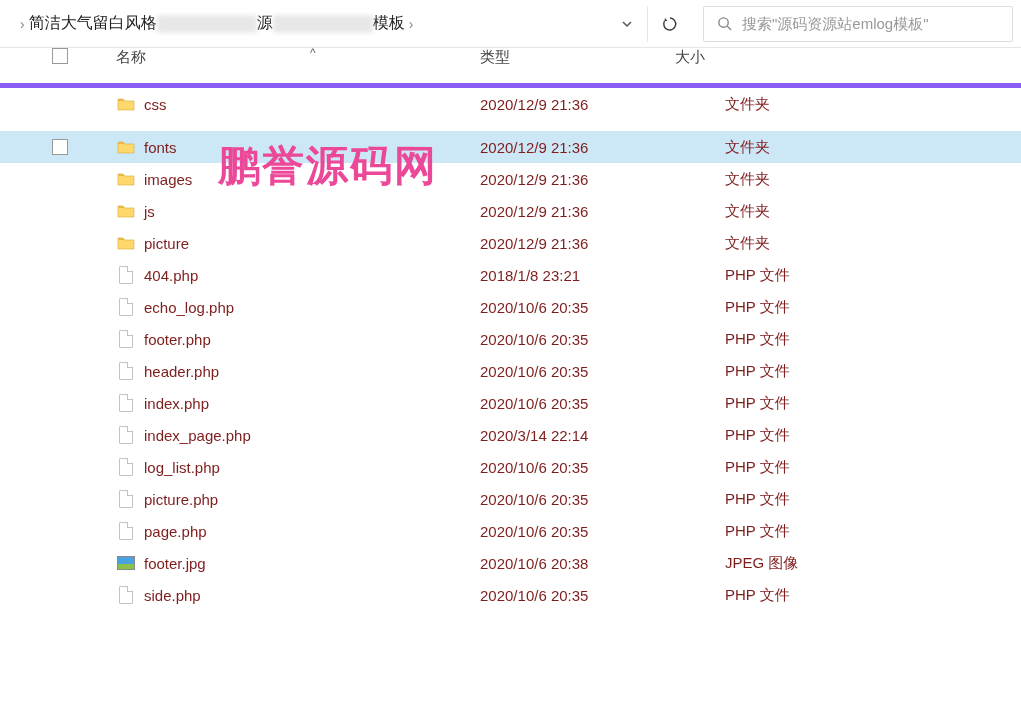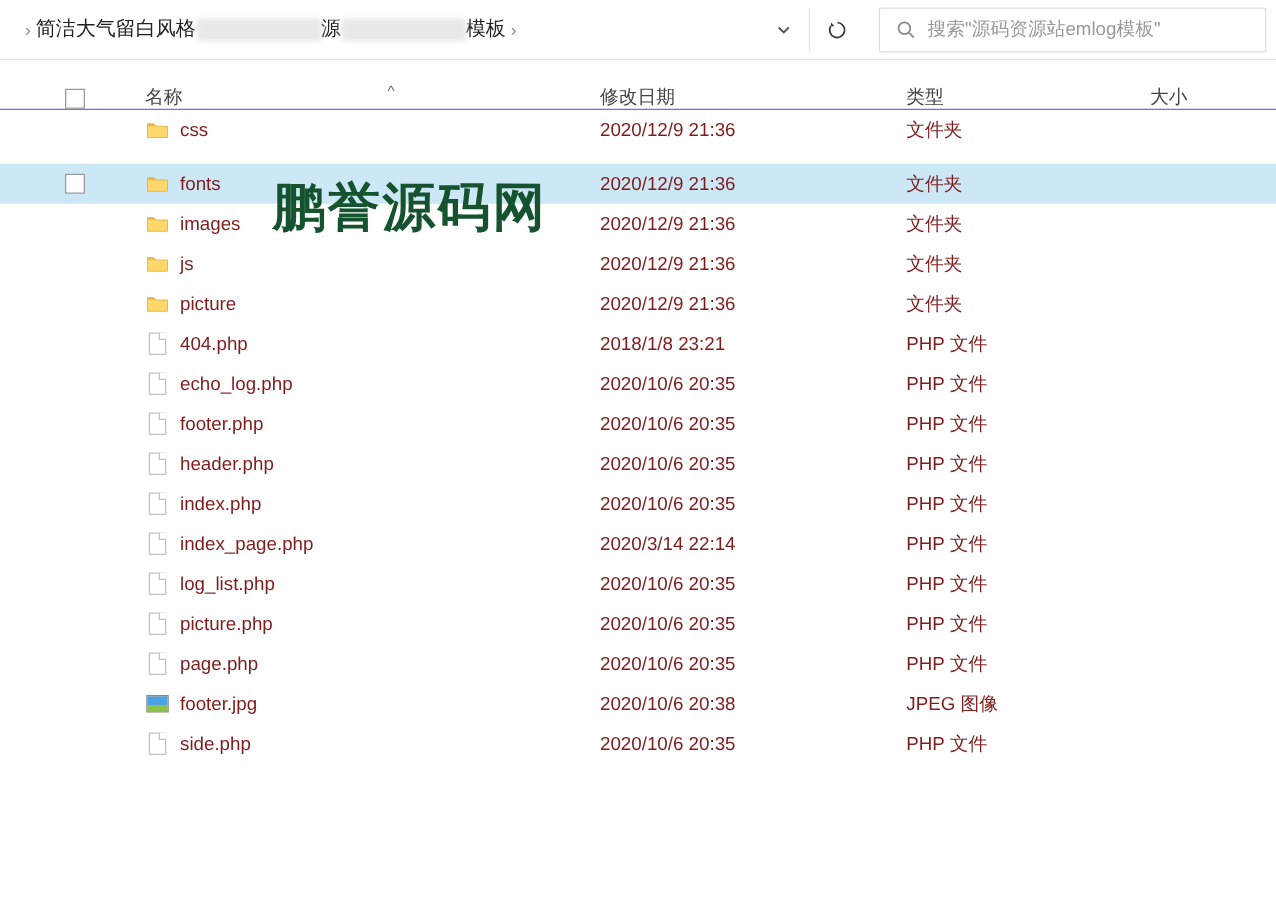--- a/index.html
+++ b/index.html
@@ -79,23 +79,23 @@
       border: none;
       outline: none;
       font-size: 15px;
       flex: 1;
       color: #333;
       background: transparent;
     }
     .search-box input::placeholder { color: #999; }
     .header-row {
       display: flex;
-      align-items: flex-end;
+      align-items: flex-start;
       height: 40px;
-      border-bottom: 1px solid #8b5cf6;
+      border-bottom: 5px solid #8b5cf6;
       color: #444;
       font-size: 15px;
       position: relative;
     }
     .checkbox-wrap {
       width: 80px;
       display: flex;
       justify-content: flex-end;
       padding-right: 12px;
     }
@@ -170,21 +170,21 @@
       background: linear-gradient(#4aa3e0 0 55%, #8bc34a 55% 100%);
       border: 1px solid #888;
     }
     .col-name-cell { flex: 0 0 336px; }
     .watermark {
       position: absolute;
       left: 218px;
       top: 138px;
       font-size: 42px;
       font-weight: bold;
-      color: #14532d;
+      color: #ec4899;
       letter-spacing: 2px;
       pointer-events: none;
       z-index: 50;
       font-family: "Microsoft YaHei", sans-serif;
     }
   </style>
 </head>
 <body>
 
 <div class="top-bar">
@@ -220,21 +220,20 @@
 </div>
 
 <div class="header-row">
   <div class="checkbox-wrap">
     <span class="chk"></span>
   </div>
   <div class="col-name">
     <span>名称</span>
     <span class="sort-caret">^</span>
   </div>
-  <div class="col-date">修改日期</div>
   <div class="col-type">类型</div>
   <div class="col-size">大小</div>
 </div>
 
 <div class="file-list" id="file-list">
     <div class="file-row">
       <div class="row-check-wrap"></div>
       <span class="icon-slot">
         <svg class="folder-icon" viewBox="0 0 18 14">
           <path d="M1 2 L6 2 L8 4 L17 4 L17 13 L1 13 Z" fill="#ffd86b" stroke="#d9a93b" stroke-width="0.6"></path>

